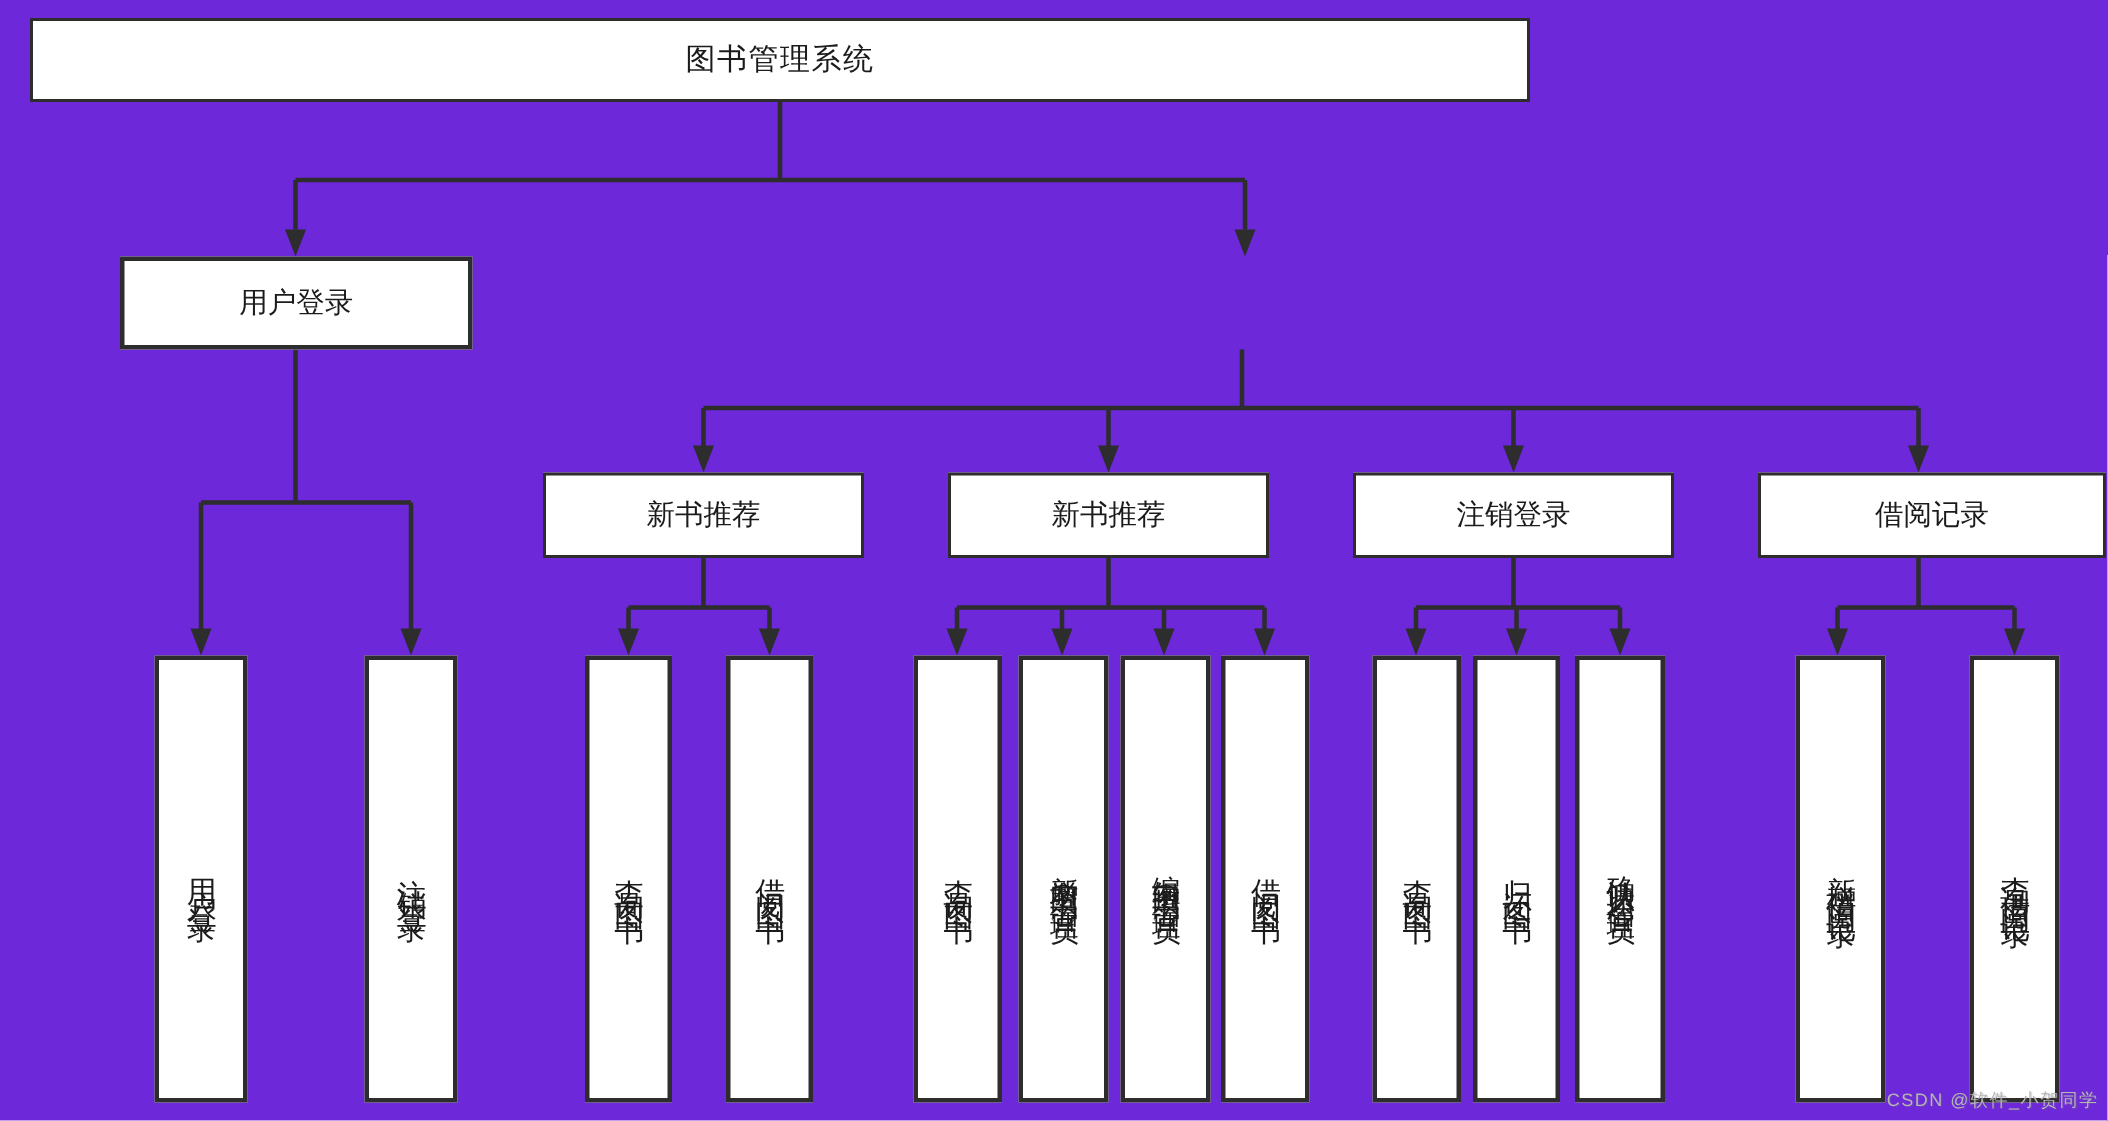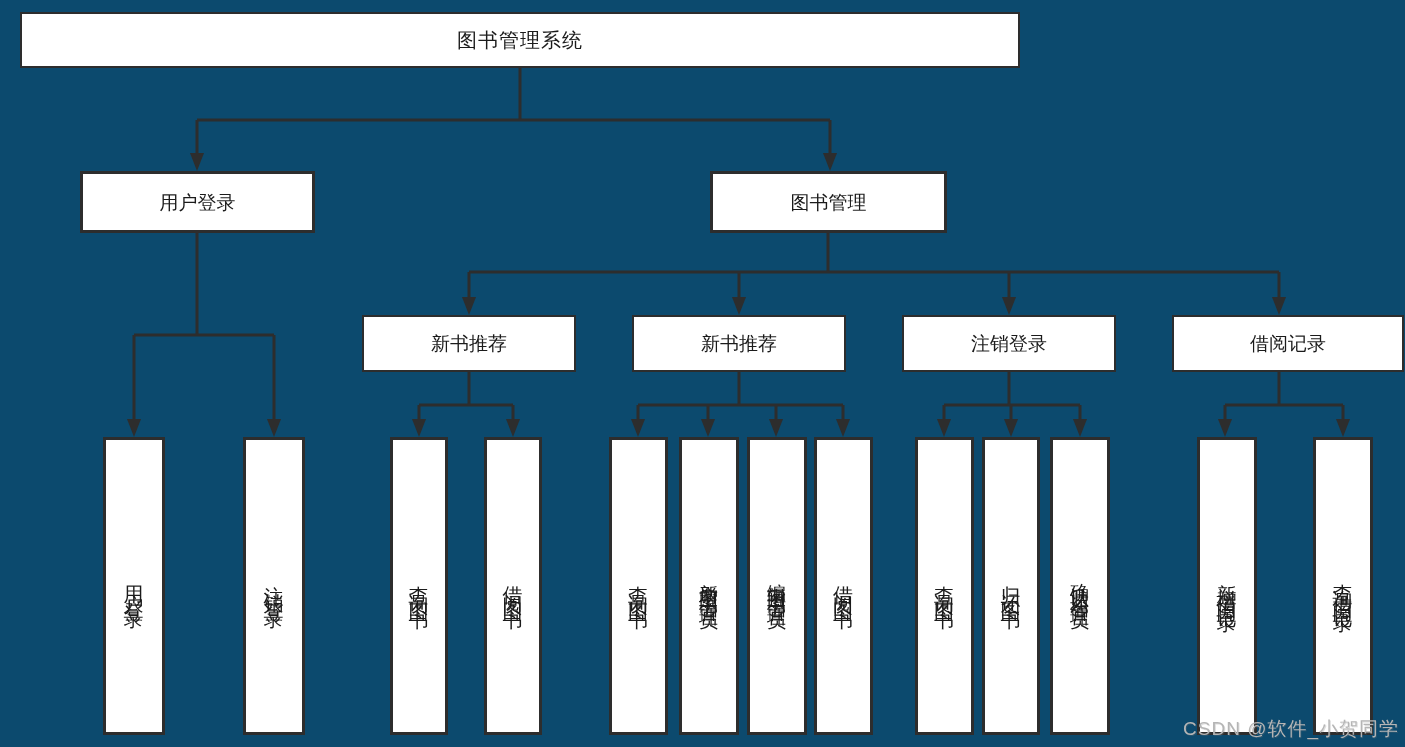--- a/index.html
+++ b/index.html
@@ -8,21 +8,21 @@
     background: #ffffff;
     width: 1405px;
     height: 747px;
     overflow: hidden;
     font-family: "Liberation Sans", sans-serif;
   }
   .stage {
     position: relative;
     width: 1405px;
     height: 747px;
-    background: #0c4a6e;
+    background: #6d28d9;
   }
   .connectors {
     position: absolute;
     left: 0; top: 0;
     width: 1405px;
     height: 747px;
     pointer-events: none;
   }
   .box {
     position: absolute;
@@ -44,21 +44,21 @@
     text-orientation: mixed;
     letter-spacing: 8px;
     font-size: 20px;
     line-height: 1;
     white-space: normal;
   }
   .watermark {
     position: absolute;
     right: 6px;
     bottom: 5px;
-    font-size: 19px;
+    font-size: 12px;
     color: #b5b5b5;
     letter-spacing: 1px;
     z-index: 10;
     text-shadow: 1px 1px 0 rgba(120,120,120,0.25);
   }
 </style>
 </head>
 <body>
 
 <div class="stage">
@@ -110,23 +110,20 @@
     </g>
   </svg>
 
   <div class="box b2 root-box" style="left:20px; top:12px; width:1000px; height:56px;">
     <span>图书管理系统</span>
   </div>
 
   <div class="box b3" style="left:80px; top:171px; width:235px; height:62px;">
     <span>用户登录</span>
   </div>
-  <div class="box b3" style="left:710px; top:171px; width:237px; height:62px;">
-    <span>图书管理</span>
-  </div>
 
   <div class="box b2" style="left:362px; top:315px; width:214px; height:57px;">
     <span>新书推荐</span>
   </div>
   <div class="box b2" style="left:632px; top:315px; width:214px; height:57px;">
     <span>新书推荐</span>
   </div>
   <div class="box b2" style="left:902px; top:315px; width:214px; height:57px;">
     <span>注销登录</span>
   </div>

